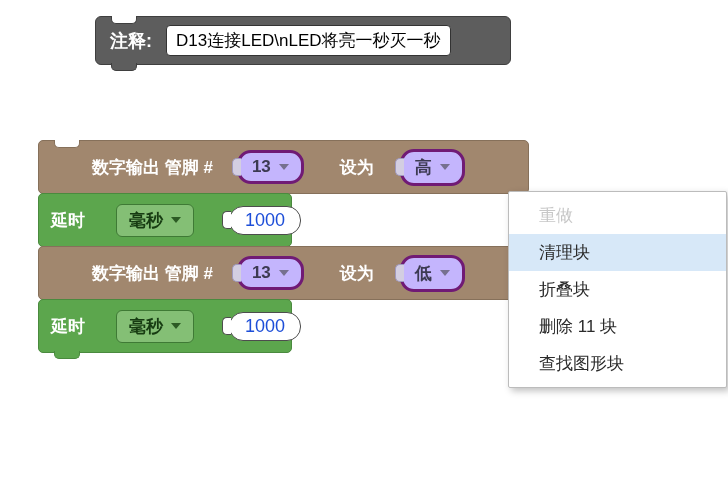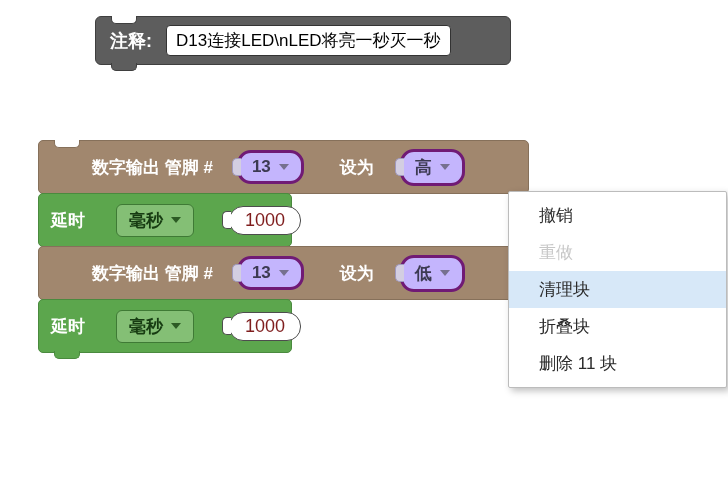--- a/index.html
+++ b/index.html
@@ -65,21 +65,21 @@
     width:8px; height:16px; background:#d3cee1; border:1px solid #9f98bd; border-right:none;
     border-radius:5px 0 0 5px;
   }
   .dropdown.grn { background:#84bf75; border:1px solid #3f7a35; color:#173c12; border-radius:6px; }
   .tri { width:0; height:0; border-left:5px solid transparent; border-right:5px solid transparent; }
   .tri.lav-tri { border-top:6px solid #76708f; }
   .tri.grn-tri { border-top:6px solid #2c5a24; }
 
   .value-field {
     position:relative; background:#fff; border:1px solid #4d4d4d; border-radius:14px;
-    padding:3px 15px; font-size:18px; color:#7f1d1d; white-space:nowrap;
+    padding:3px 15px; font-size:18px; color:#1d4ed8; white-space:nowrap;
   }
   .value-field::before {
     content:""; position:absolute; left:-8px; top:50%; transform:translateY(-50%);
     width:8px; height:16px; background:#fff; border:1px solid #4d4d4d; border-right:none;
     border-radius:5px 0 0 5px;
   }
 
   
   .context-menu {
     position:absolute; left:508px; top:191px; width:217px;
@@ -145,20 +145,20 @@
     <div class="tab-bottom"></div>
     <span class="blabel">延时</span>
     <div class="dropdown grn">
       <span>毫秒</span>
       <span class="tri grn-tri"></span>
     </div>
     <div class="value-field">1000</div>
   </div>
 
   <div class="context-menu">
-    <div class="menu-item">撤销</div>
     <div class="menu-item disabled">重做</div>
     <div class="menu-item highlight">清理块</div>
     <div class="menu-item">折叠块</div>
     <div class="menu-item">删除 11 块</div>
+    <div class="menu-item">查找图形块</div>
   </div>
 
 </div>
 
 </body></html>

